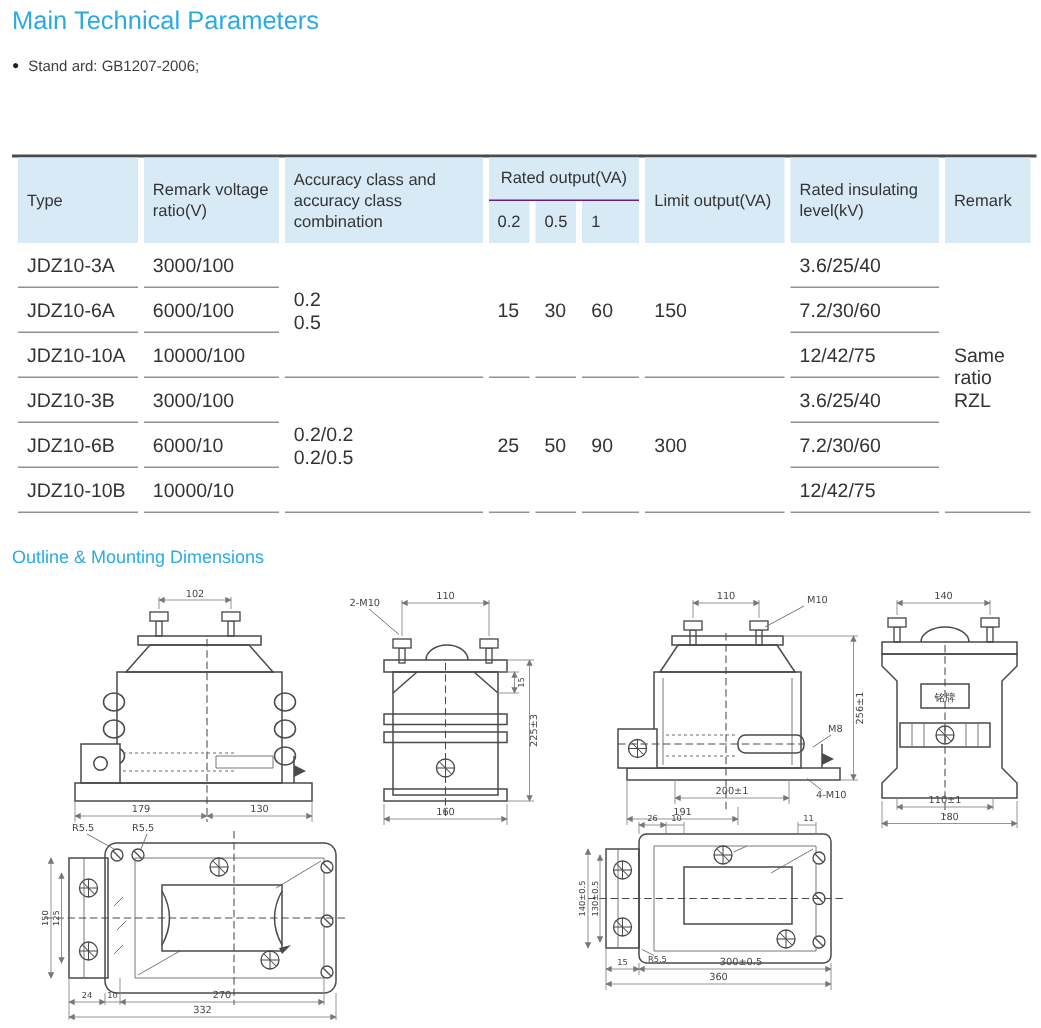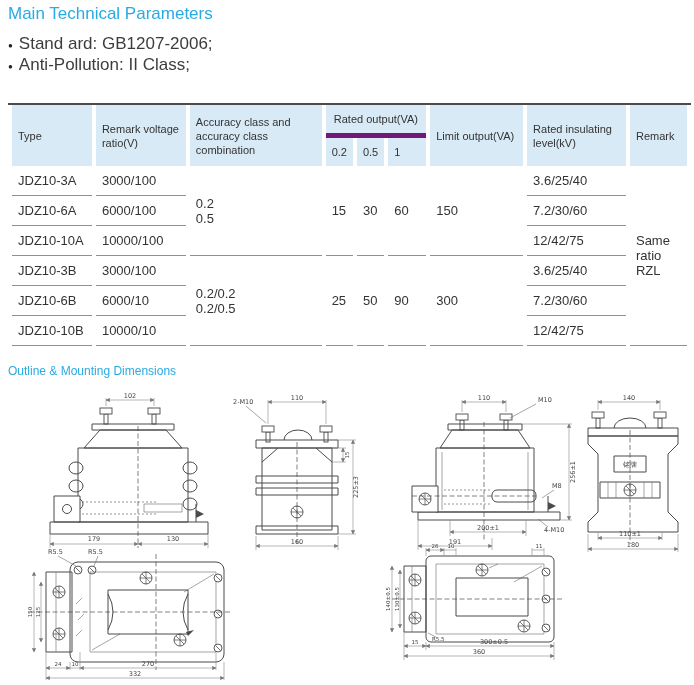--- a/index.html
+++ b/index.html
@@ -9,34 +9,34 @@
   }
   .sec-title {
     position:absolute; left:8px; font-size:17px; color:#29abe2; font-weight:400;
   }
   .t1 { top:4px; }
   .t2 { top:364px; font-size:12px; }
   ul.bullets {
     position:absolute; left:8px; top:34px; margin:0; padding:0; list-style:none;
   }
   ul.bullets li {
-    font-size:17px; color:#3d3d3d; line-height:19px; white-space:nowrap;
+    font-size:10px; color:#3d3d3d; line-height:19px; white-space:nowrap;
   }
   ul.bullets li::before { content:"●"; font-size:8px; margin-right:6px; vertical-align:1px; color:#222; }
 
   table.spec {
     position:absolute; left:8px; top:103px; width:683px;
     border-collapse:separate; border-spacing:4px 0;
     border-top:2px solid #4b4b4b;
   }
   table.spec th {
     background:#d8eaf6; font-weight:400; font-size:11px; color:#333;
     text-align:left; padding:3px 6px; vertical-align:middle; line-height:14px;
   }
-  table.spec th.grp { text-align:center; border-bottom:5px solid #701a75; height:22px; }
+  table.spec th.grp { text-align:center; border-bottom:1px solid #701a75; height:22px; }
   table.spec th.sub { height:22px; }
   table.spec td {
     font-size:13px; color:#333; padding:2px 6px; height:25px;
     vertical-align:middle; border-bottom:1.5px solid #919191; line-height:13px;
   }
   table.spec td.ml { line-height:15px; }
 
   svg.drw { position:absolute; }
   svg.drw * { vector-effect:non-scaling-stroke; }
   .ln { stroke:#4a4a4a; fill:none; stroke-width:1; }
@@ -73,21 +73,20 @@
         <circle r="4" stroke="#4a4a4a" fill="#fff" stroke-width="0.9"></circle>
         <line x1="-2.5" y1="-2.5" x2="2.5" y2="2.5" stroke="#4a4a4a" stroke-width="0.8"></line>
       </g>
     </defs>
   </svg>
 
   <div class="sec-title t1">Main Technical Parameters</div>
 
   <ul class="bullets">
     <li><span>Stand ard: GB1207-2006;</span></li>
-    <li><span>Anti-Pollution: II Class;</span></li>
   </ul>
 
   <table class="spec">
     <colgroup>
       <col style="width:80px">
         <col style="width:90px">
         <col style="width:132px">
       <col style="width:27px">
         <col style="width:27px">
         <col style="width:38px">

